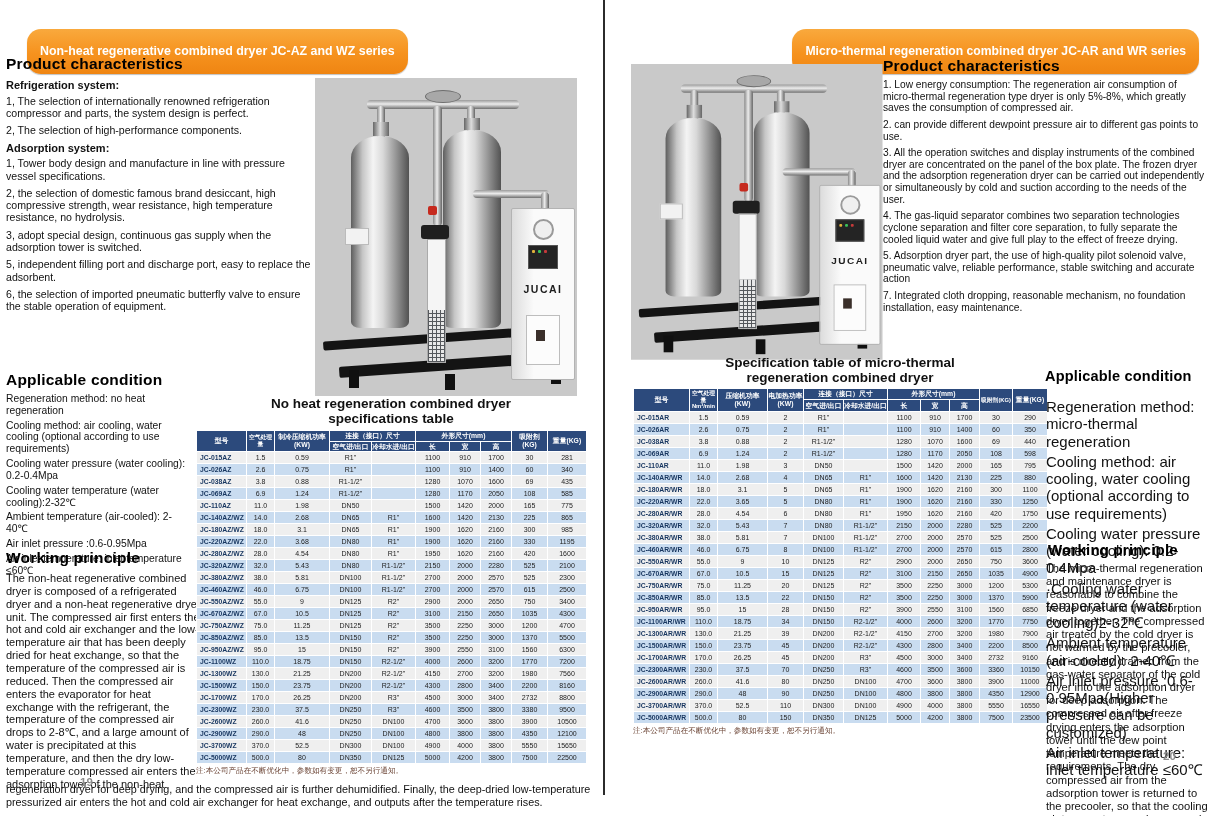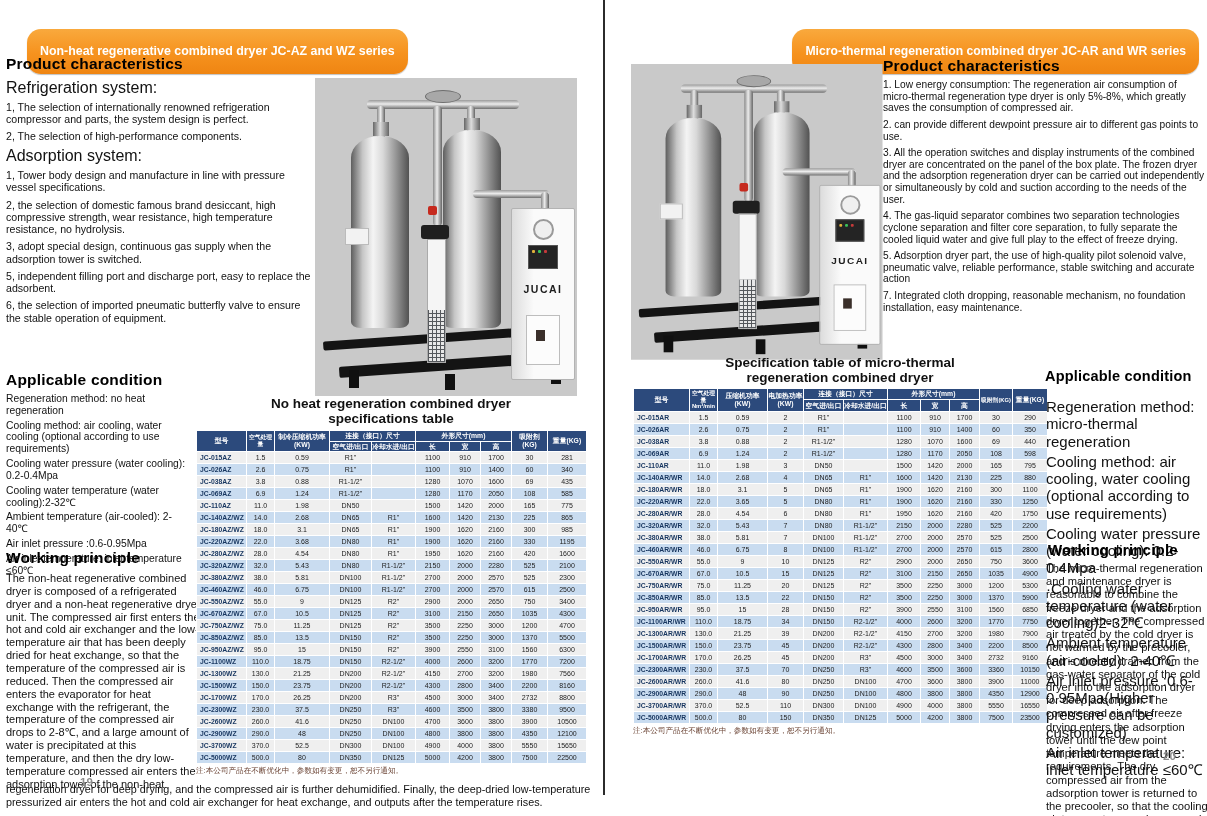--- a/index.html
+++ b/index.html
@@ -12,21 +12,21 @@
   .page.right{left:605px;width:602px;}
   .divider{position:absolute;left:603px;top:0;width:2px;height:795px;background:#2b2b2b;}
 
   .banner{
     position:absolute;height:23px;line-height:23px;border-radius:14px;
     background:linear-gradient(180deg,#f9a93d,#f6921e 55%,#ef8512);
     color:#fff;font-weight:bold;font-size:12.4px;padding:11px 13px;white-space:nowrap;
     box-shadow:0 1px 1px rgba(0,0,0,.25);
   }
   .h1{position:absolute;font-size:15.5px;font-weight:bold;color:#000;letter-spacing:.2px;}
-  .h3{font-size:16px;font-weight:normal;margin:3px 0 3px 0;}
+  .h3{font-size:11px;font-weight:bold;margin:3px 0 3px 0;}
   .flow p{margin:0 0 5px 0;}
   .col-l{position:absolute;left:6px;top:76px;width:307px;font-size:10.6px;line-height:1.16;}
   .cond{position:absolute;font-size:10.3px;line-height:1.15;}
   .cond p{margin:0 0 3px 0;}
   .wp-text{position:absolute;font-size:11px;line-height:1.17;}
   .cont-text{position:absolute;font-size:10.8px;line-height:1.2;}
   .pagenum{position:absolute;font-size:11.5px;color:#8d8d8d;font-weight:bold;}
 
   
   .tbl-wrap{position:absolute;}

